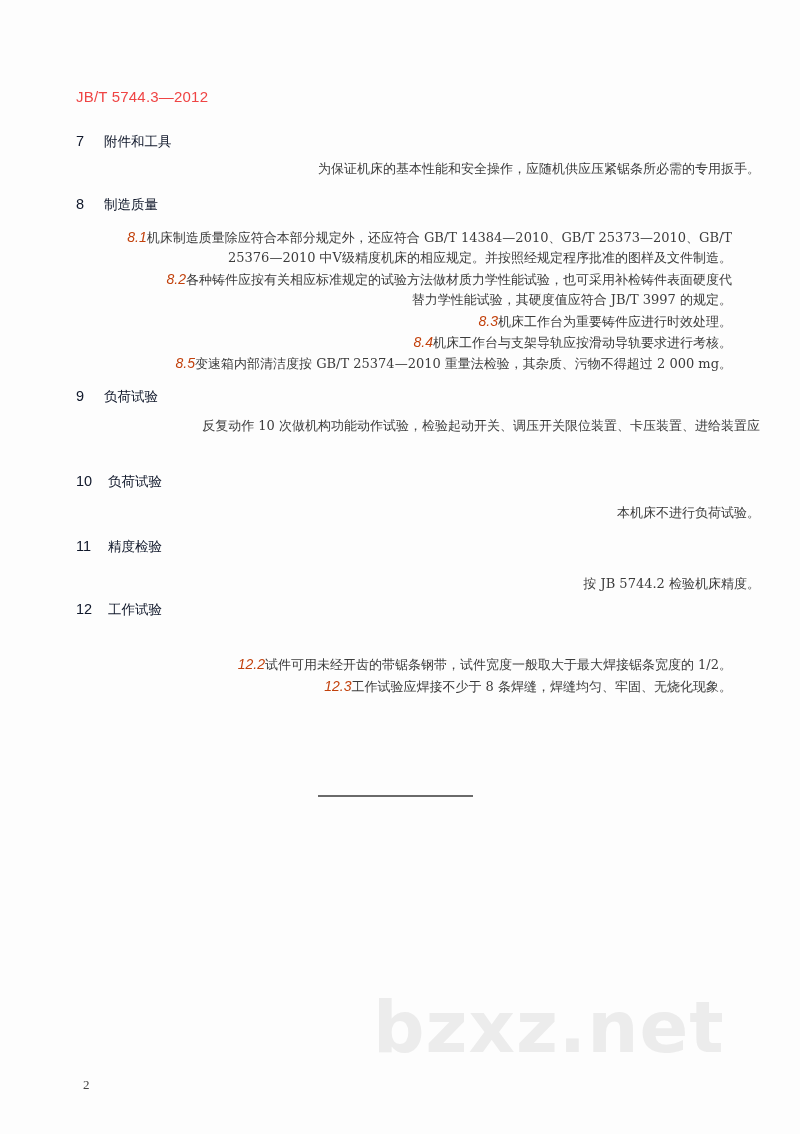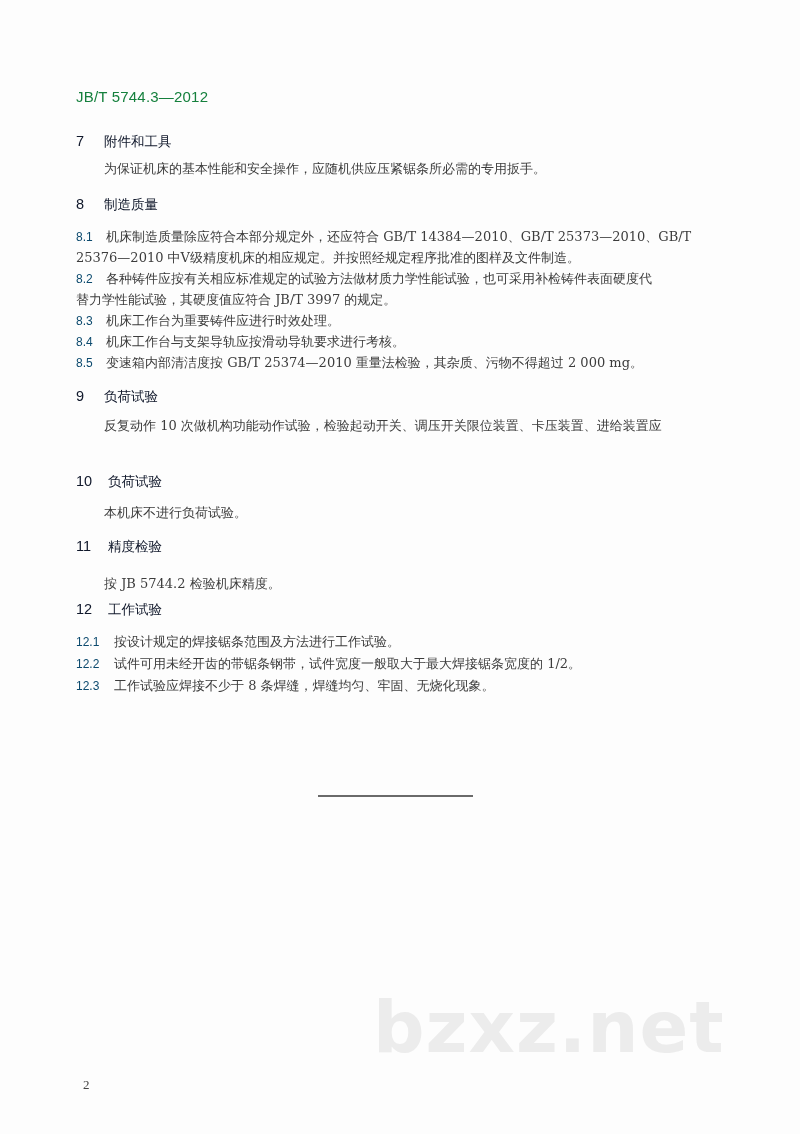--- a/index.html
+++ b/index.html
@@ -3,34 +3,35 @@
 <meta charset="utf-8">
 <style>
   html, body { margin: 0; padding: 0; }
   body {
     width: 800px; height: 1134px; background: #fdfdfd; position: relative; overflow: hidden;
     font-family: "DejaVu Serif", "Liberation Serif", serif; color: #3a3a3a;
   }
   .page { position: absolute; left: 0; top: 0; width: 800px; height: 1134px; }
   .std-code {
     position: absolute; left: 76px; top: 88px;
-    font-family: "Liberation Sans", sans-serif; font-size: 15px; color: #15803d; letter-spacing: 0.2px;
+    font-family: "Liberation Sans", sans-serif; font-size: 15px; color: #ef4444; letter-spacing: 0.2px;
   }
   .heading {
     position: absolute; left: 76px; font-family: "DejaVu Sans", "Liberation Sans", sans-serif;
     font-size: 13.5px; color: #0f172a; white-space: nowrap;
   }
   .heading .num { display: inline-block; width: 28px; font-family: "Liberation Sans", sans-serif; font-size: 14.5px; }
   .heading.two .num { width: 32px; }
   .para {
     position: absolute; left: 76px; width: 656px; font-size: 13px; line-height: 20px; color: #3c3c3c;
     white-space: nowrap;
+    text-align: right;
   }
   .para.indent { left: 104px; }
-  .clause .cnum { display: inline-block; font-family: "Liberation Sans", sans-serif; font-size: 12px; color: #0c4a6e; }
+  .clause .cnum { display: inline-block; font-family: "Liberation Sans", sans-serif; font-size: 14px; color: #c2410c; font-style: italic; }
   .clause.c8 .cnum { width: 30px; }
   .clause.c12 .cnum { width: 38px; }
   .rule {
     position: absolute; left: 318px; top: 795px; width: 155px; height: 2px; background: #6a6a6a;
   }
   .watermark {
     position: absolute; left: 373px; top: 985px; font-family: "DejaVu Sans", sans-serif; font-weight: bold;
     font-size: 72px; color: #ececec; letter-spacing: 1px;
   }
   .page-num {
@@ -84,23 +85,20 @@
   <div class="para indent" style="top:503px">本机床不进行负荷试验。</div>
 
   <div class="heading two" style="top:538px">
     <span class="num">11</span><span>精度检验</span>
   </div>
   <div class="para indent" style="top:574px">按 JB 5744.2 检验机床精度。</div>
 
   <div class="heading two" style="top:601px">
     <span class="num">12</span><span>工作试验</span>
   </div>
-  <div class="para clause c12" style="top:632px">
-    <span class="cnum">12.1</span><span>按设计规定的焊接锯条范围及方法进行工作试验。</span>
-  </div>
   <div class="para clause c12" style="top:654px">
     <span class="cnum">12.2</span><span>试件可用未经开齿的带锯条钢带，试件宽度一般取大于最大焊接锯条宽度的 1/2。</span>
   </div>
   <div class="para clause c12" style="top:676px">
     <span class="cnum">12.3</span><span>工作试验应焊接不少于 8 条焊缝，焊缝均匀、牢固、无烧化现象。</span>
   </div>
 
   <div class="rule"></div>
 
   <div class="watermark">bzxz.net</div>

